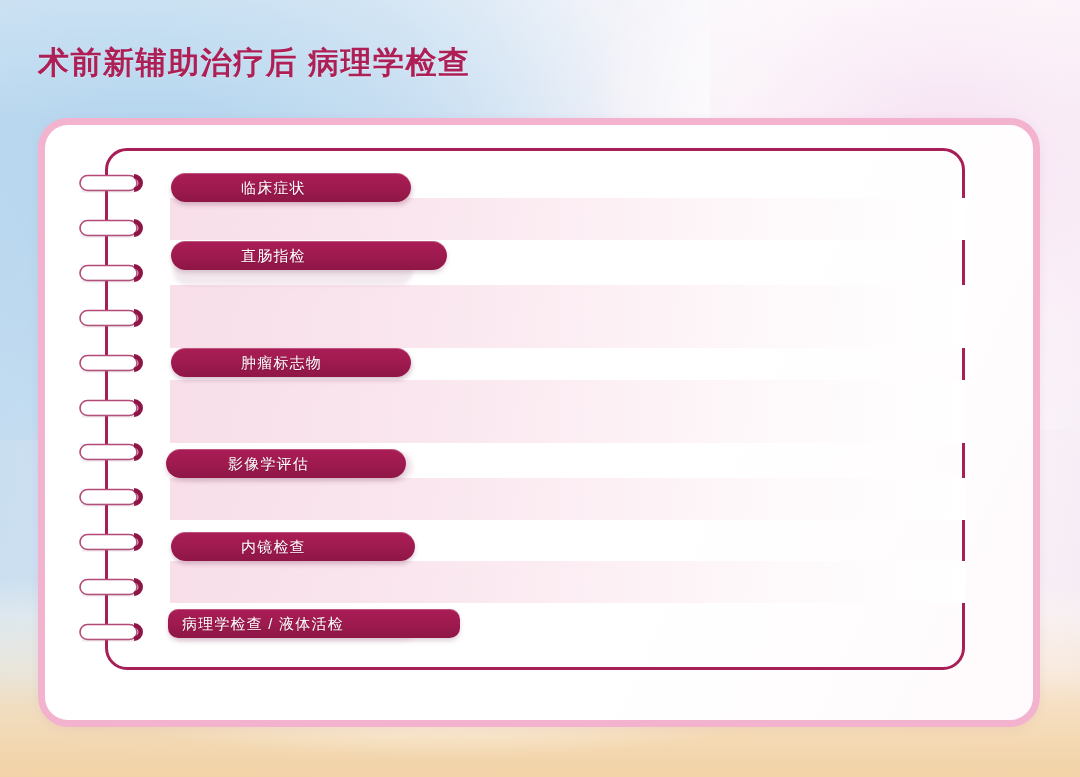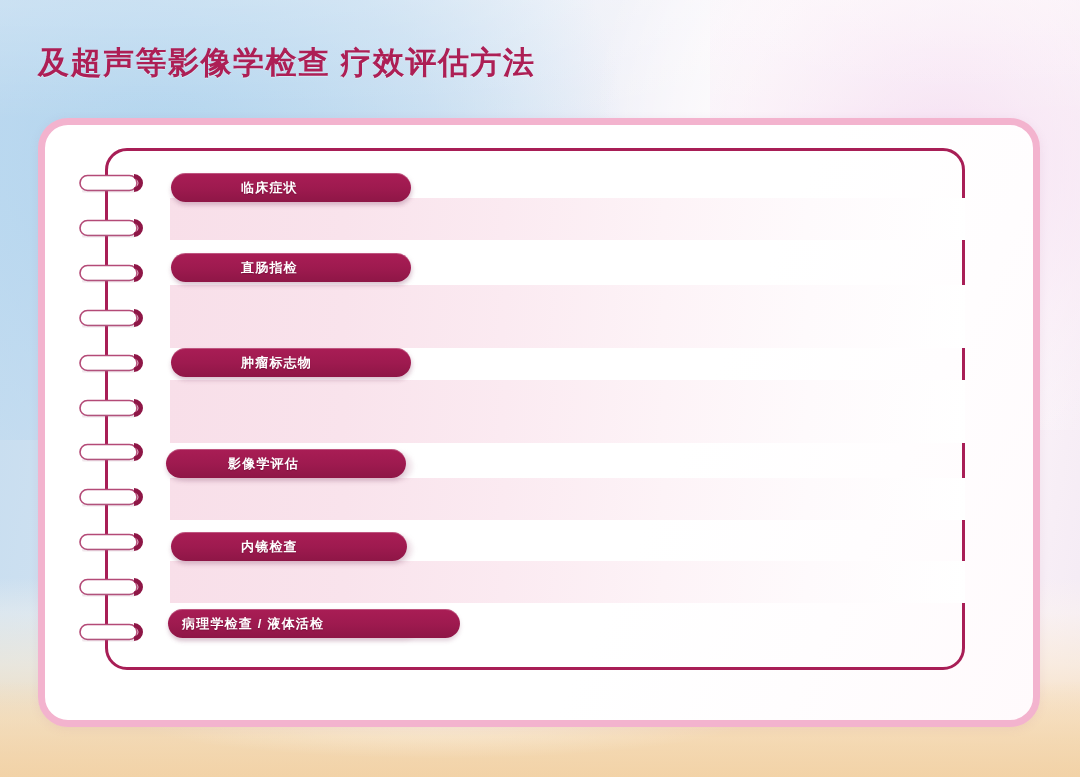--- a/index.html
+++ b/index.html
@@ -77,21 +77,21 @@
   .section{position:absolute;}
 
   .pill{
     position:absolute;height:29px;border-radius:15px;
     background:linear-gradient(180deg,#a91d55 0%,#9e1a4f 52%,#8e1646 100%);
     box-shadow:0 3px 4px rgba(160,110,140,.30), 0 1px 0 rgba(255,255,255,.25) inset;
     z-index:3;
   }
   .pill-label{
     position:absolute;top:50%;transform:translateY(-50%);
-    color:#ffffff;font-weight:bold;font-size:13px;letter-spacing:1.2px;
+    color:#ffffff;font-weight:normal;font-size:15px;letter-spacing:1.2px;
     white-space:nowrap;
     text-shadow:0 1px 1px rgba(90,10,45,.45);
   }
   .pill-shadow{
     position:absolute;height:29px;border-radius:15px;
     background:rgba(196,150,175,.22);
     filter:blur(2px);
     z-index:2;
   }
 
@@ -113,40 +113,40 @@
   <div class="bg-base"></div>
   <div class="bg-blue-left"></div>
   <div class="bg-white-glow"></div>
   <div class="bg-pink-right"></div>
   <div class="bg-top-haze"></div>
   <div class="bg-sand"></div>
   <div class="bg-sand2"></div>
   <div class="bg-sand-sheen"></div>
 </div>
 
-<div id="title">及超声等影像学检查 疗效评估方法</div>
+<div id="title">术前新辅助治疗后 病理学检查</div>
 
 <div id="outer-card"></div>
 <div id="inner-frame"></div>
 
 <div id="content">
 
   <div class="section">
     <div class="body-panel" style="left:170px;top:198px;width:795px;height:42px;"></div>
     <div class="pill-shadow" style="left:173px;top:176px;width:240px;"></div>
     <div class="pill" style="left:171px;top:173px;width:240px;">
       <span class="pill-label" style="left:70px;">临床症状</span>
     </div>
     <div class="body-text" style="left:178px;top:208px;width:770px;">通过对比新辅助治疗前后患者临床症状的改变，可以对疗效进行初步评估。</div>
   </div>
 
   <div class="section">
     <div class="body-panel" style="left:170px;top:285px;width:795px;height:63px;"></div>
     <div class="pill-shadow" style="left:173px;top:256px;width:240px;"></div>
-    <div class="pill" style="left:171px;top:253px;width:240px;">
+    <div class="pill" style="left:171px;top:241px;width:276px;">
       <span class="pill-label" style="left:70px;">直肠指检</span>
     </div>
     <div class="body-text" style="left:178px;top:293px;width:768px;">直肠指检是一种简便且快速的评估方法。通过多次检查来评估肿瘤的大小、质地和浸润程度是否发生变化，可以较为直观地评估肿瘤的局部退缩情况。</div>
   </div>
 
   <div class="section">
     <div class="body-panel" style="left:170px;top:380px;width:795px;height:63px;"></div>
     <div class="pill-shadow" style="left:173px;top:351px;width:240px;"></div>
     <div class="pill" style="left:171px;top:348px;width:240px;">
       <span class="pill-label" style="left:70px;">肿瘤标志物</span>
@@ -159,29 +159,29 @@
     <div class="pill-shadow" style="left:173px;top:452px;width:240px;"></div>
     <div class="pill" style="left:166px;top:449px;width:240px;">
       <span class="pill-label" style="left:62px;">影像学评估</span>
     </div>
     <div class="body-text" style="left:178px;top:488px;width:768px;">主要包括CT、MRI 及超声等影像学检查</div>
   </div>
 
   <div class="section">
     <div class="body-panel" style="left:170px;top:561px;width:795px;height:42px;"></div>
     <div class="pill-shadow" style="left:173px;top:535px;width:240px;"></div>
-    <div class="pill" style="left:171px;top:532px;width:236px;">
+    <div class="pill" style="left:171px;top:532px;width:236px;padding-left:8px;">
       <span class="pill-label" style="left:70px;">内镜检查</span>
     </div>
     <div class="body-text" style="left:178px;top:571px;width:768px;">肠镜检查能够直接观察新辅助治疗后的肿瘤形态、大小、边界及位置变化，提供最直观的评估信息。</div>
   </div>
 
   <div class="section">
     <div class="pill-shadow" style="left:170px;top:612px;width:248px;"></div>
-    <div class="pill" style="left:168px;top:609px;width:292px;">
+    <div class="pill" style="left:168px;top:609px;width:292px;border-radius:10px;">
       <span class="pill-label" style="left:14px;">病理学检查 / 液体活检</span>
     </div>
   </div>
 
 </div>
 
 <svg id="rings" viewBox="0 0 1080 777" xmlns="http://www.w3.org/2000/svg">
   <g id="ring-group">
       <rect x="80" y="175.5" width="57" height="15" rx="7.5" fill="#ffffff" stroke="#b44a77" stroke-width="1.6"></rect>
       <path d="M 134 174 a 9 9 0 1 1 0 18 l 0 -4.6 a 4.4 4.4 0 1 0 0 -8.8 Z" fill="#8e1646"></path>

